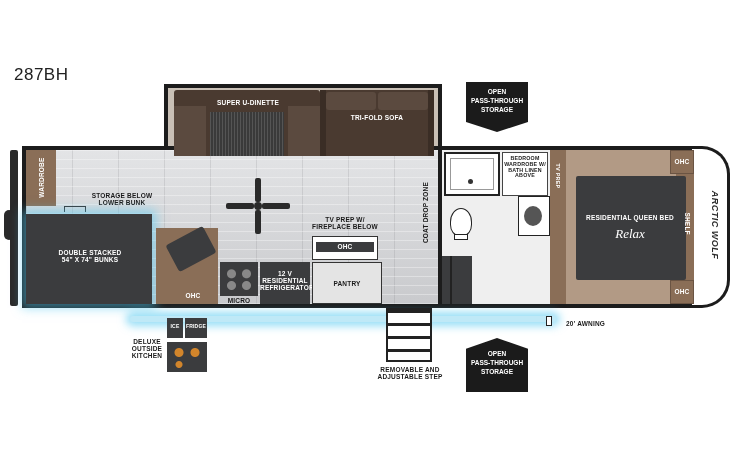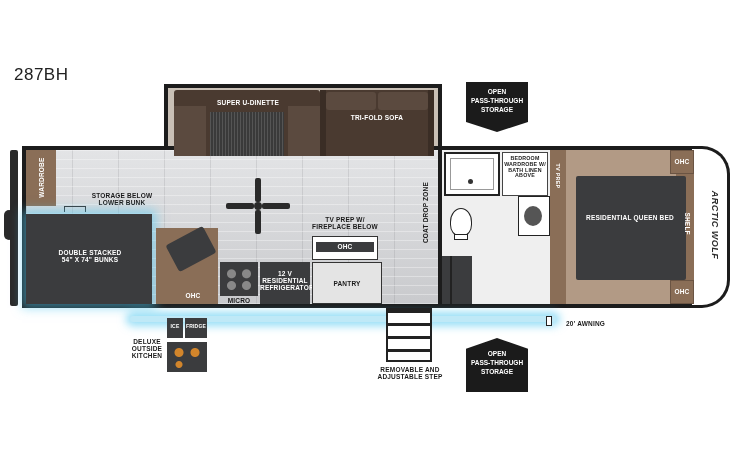--- a/index.html
+++ b/index.html
@@ -142,20 +142,21 @@
 
   <div class="abs brown" style="left:540px; top:66px; width:144px; height:154px;"></div>
   <div class="abs" style="left:556px; top:66px; width:110px; height:154px; background:#b29a85;"></div>
 
   <div class="abs" style="left:540px; top:72px; width:16px; height:40px; display:flex; align-items:center; justify-content:center;">
     <div class="lbl light-lbl" style="position:static; transform:rotate(90deg); white-space:nowrap; font-size:5.5px;">TV PREP</div>
   </div>
 
   <div class="abs charcoal" style="left:566px; top:92px; width:110px; height:104px; border-radius:2px;"></div>
   <div class="lbl light-lbl" style="left:570px; top:130px; width:100px;">RESIDENTIAL QUEEN BED</div>
+  <div class="abs" style="left:570px; top:142px; width:100px; text-align:center; font-family:'Liberation Serif',serif; font-style:italic; font-size:13px; color:#ffffff;">Relax</div>
 
   <div class="abs" style="left:670px; top:110px; width:14px; height:60px; display:flex; align-items:center; justify-content:center;">
     <div class="lbl light-lbl" style="position:static; transform:rotate(90deg); white-space:nowrap;">SHELF</div>
   </div>
 
   <div class="abs" style="left:660px; top:66px; width:24px; height:24px; background:#8a6e57; border:1px solid #6a5443;"></div>
   <div class="lbl light-lbl" style="left:660px; top:74px; width:24px;">OHC</div>
   <div class="abs" style="left:660px; top:196px; width:24px; height:24px; background:#8a6e57; border:1px solid #6a5443;"></div>
   <div class="lbl light-lbl" style="left:660px; top:204px; width:24px;">OHC</div>
 

